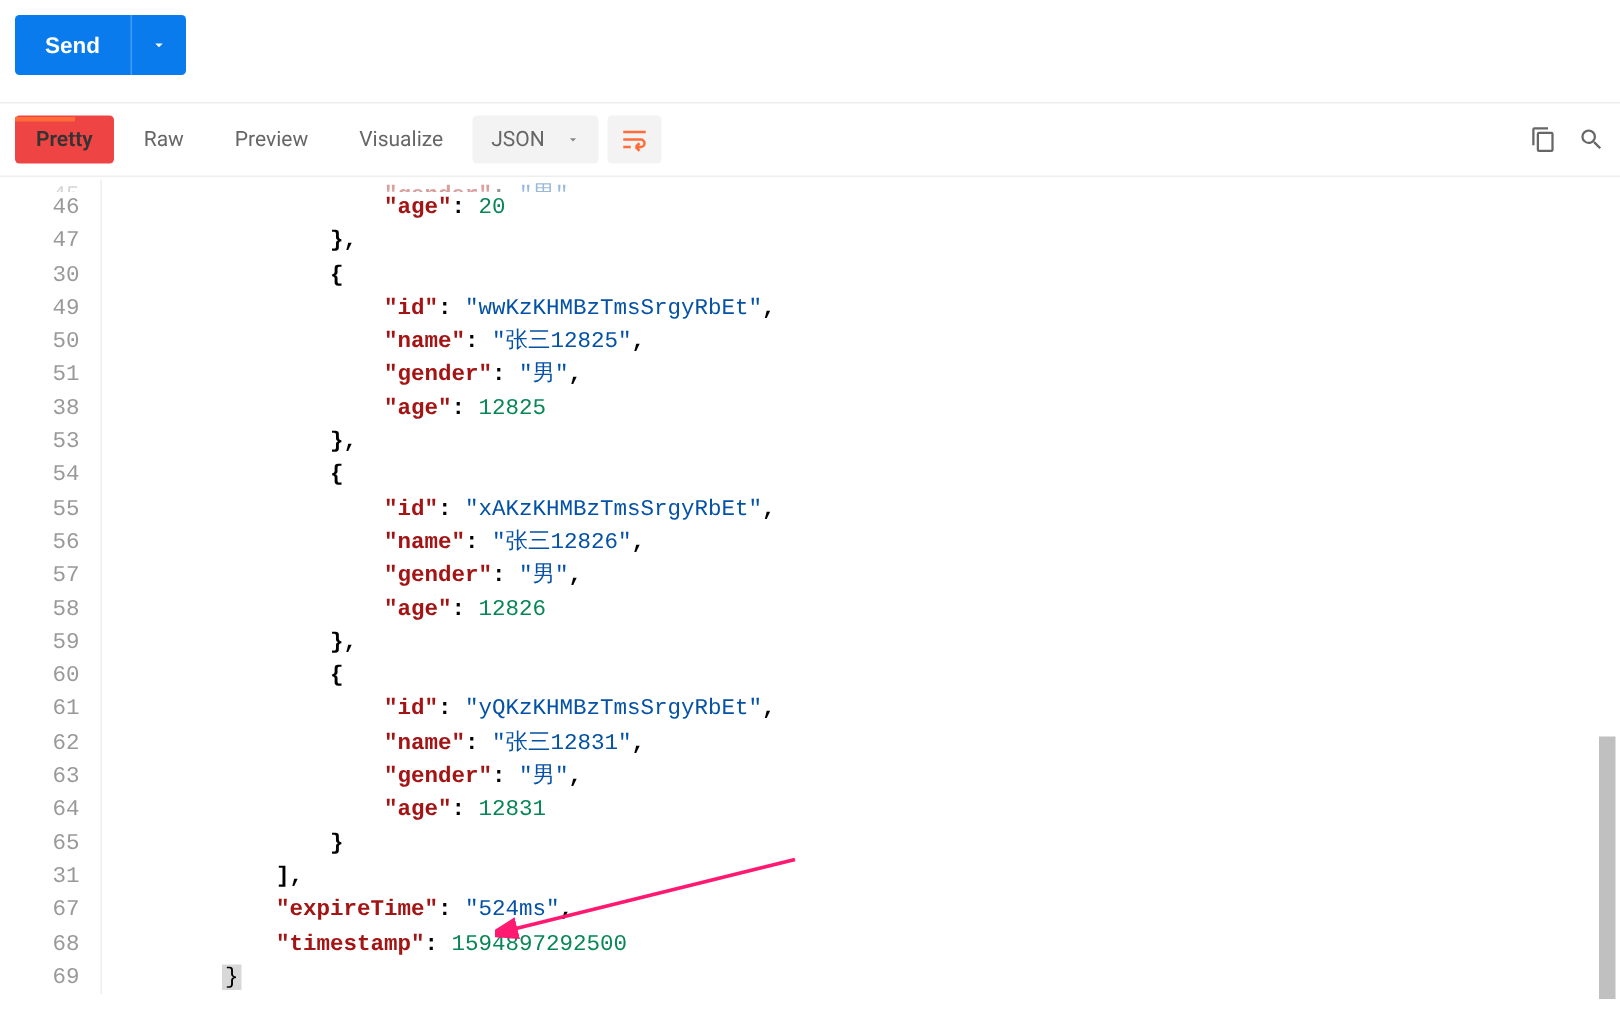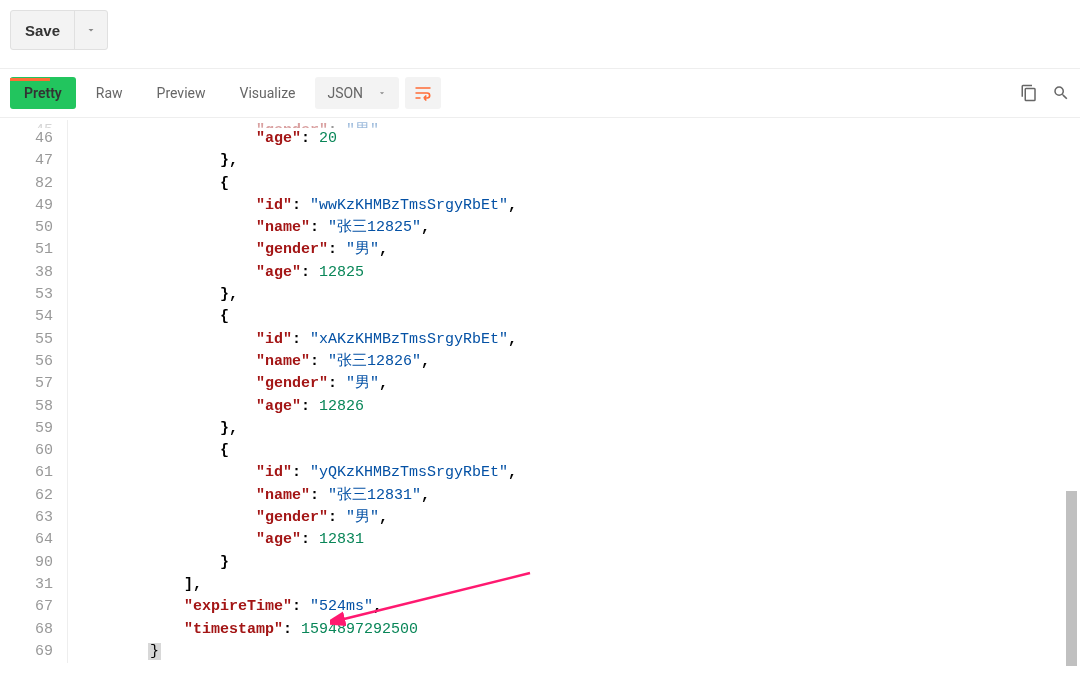--- a/index.html
+++ b/index.html
@@ -87,21 +87,21 @@
       width:40px;height:3px;background:#FF6C37;
     }
     .tabs { display: flex; gap: 6px; align-items: center; }
     .tab {
       padding: 8px 14px;
       font-size: 14px;
       color: #666;
       border-radius: 3px;
       cursor: pointer;
     }
-    .tab.active { background: #22c55e; color: #333; font-weight: 600; }
+    .tab.active { background: #ef4444; color: #333; font-weight: 600; }
     .json-select {
       background: #f3f3f3;
       border-radius: 3px;
       padding: 8px 12px;
       display: flex;
       align-items: center;
       gap: 14px;
       color: #666;
       font-size: 14px;
     }
@@ -172,22 +172,22 @@
       width: 210px;
       height: 60px;
       pointer-events: none;
     }
     .last-brace{ background:#d8d8d8; padding:0 2px;}
   </style>
 </head>
 <body>
 
 <div class="toolbar">
-  <button class="save-btn">
-    <span class="label">Save</span>
+  <button class="send-btn">
+    <span class="label">Send</span>
     <span class="divider"></span>
     <span class="caret">
       <svg viewBox="0 0 24 24">
           <path d="M7 10l5 5 5-5z"></path>
         </svg>
     </span>
   </button>
 </div>
 
 <div class="response-header">
@@ -216,38 +216,38 @@
         <path d="M15.5 14h-.79l-.28-.27A6.471 6.471 0 0016 9.5 6.5 6.5 0 109.5 16c1.61 0 3.09-.59 4.23-1.57l.27.28v.79l5 4.99L20.49 19l-4.99-5zm-6 0C7.01 14 5 11.99 5 9.5S7.01 5 9.5 5 14 7.01 14 9.5 11.99 14 9.5 14z"></path>
       </svg>
   </div>
 </div>
 
 <div class="code-area ln-45">
   <div class="gutter" id="gutter">
       <div>45</div>
       <div>46</div>
       <div>47</div>
-      <div>82</div>
+      <div>30</div>
       <div>49</div>
       <div>50</div>
       <div>51</div>
       <div>38</div>
       <div>53</div>
       <div>54</div>
       <div>55</div>
       <div>56</div>
       <div>57</div>
       <div>58</div>
       <div>59</div>
       <div>60</div>
       <div>61</div>
       <div>62</div>
       <div>63</div>
       <div>64</div>
-      <div>90</div>
+      <div>65</div>
       <div>31</div>
       <div>67</div>
       <div>68</div>
       <div>69</div>
     </div>
   <div class="code-body" id="codebody"><span class="row"><span class="guide" style="padding-left:35px;"></span><span class="guide" style="padding-left:35px;"></span><span class="guide" style="padding-left:35px;"></span><span class="guide" style="padding-left:35px;"></span><span class="guide" style="padding-left:35px;"></span><span class="key">"gender"</span><span class="colon">: </span><span class="str">"男"</span><span class="punct">,</span></span><span class="row"><span class="guide" style="padding-left:35px;"></span><span class="guide" style="padding-left:35px;"></span><span class="guide" style="padding-left:35px;"></span><span class="guide" style="padding-left:35px;"></span><span class="guide" style="padding-left:35px;"></span><span class="key">"age"</span><span class="colon">: </span><span class="num">20</span></span><span class="row"><span class="guide" style="padding-left:35px;"></span><span class="guide" style="padding-left:35px;"></span><span class="guide" style="padding-left:35px;"></span><span class="guide" style="padding-left:35px;"></span><span class="punct">},</span></span><span class="row"><span class="guide" style="padding-left:35px;"></span><span class="guide" style="padding-left:35px;"></span><span class="guide" style="padding-left:35px;"></span><span class="guide" style="padding-left:35px;"></span><span class="punct">{</span></span><span class="row"><span class="guide" style="padding-left:35px;"></span><span class="guide" style="padding-left:35px;"></span><span class="guide" style="padding-left:35px;"></span><span class="guide" style="padding-left:35px;"></span><span class="guide" style="padding-left:35px;"></span><span class="key">"id"</span><span class="colon">: </span><span class="str">"wwKzKHMBzTmsSrgyRbEt"</span><span class="punct">,</span></span><span class="row"><span class="guide" style="padding-left:35px;"></span><span class="guide" style="padding-left:35px;"></span><span class="guide" style="padding-left:35px;"></span><span class="guide" style="padding-left:35px;"></span><span class="guide" style="padding-left:35px;"></span><span class="key">"name"</span><span class="colon">: </span><span class="str">"张三12825"</span><span class="punct">,</span></span><span class="row"><span class="guide" style="padding-left:35px;"></span><span class="guide" style="padding-left:35px;"></span><span class="guide" style="padding-left:35px;"></span><span class="guide" style="padding-left:35px;"></span><span class="guide" style="padding-left:35px;"></span><span class="key">"gender"</span><span class="colon">: </span><span class="str">"男"</span><span class="punct">,</span></span><span class="row"><span class="guide" style="padding-left:35px;"></span><span class="guide" style="padding-left:35px;"></span><span class="guide" style="padding-left:35px;"></span><span class="guide" style="padding-left:35px;"></span><span class="guide" style="padding-left:35px;"></span><span class="key">"age"</span><span class="colon">: </span><span class="num">12825</span></span><span class="row"><span class="guide" style="padding-left:35px;"></span><span class="guide" style="padding-left:35px;"></span><span class="guide" style="padding-left:35px;"></span><span class="guide" style="padding-left:35px;"></span><span class="punct">},</span></span><span class="row"><span class="guide" style="padding-left:35px;"></span><span class="guide" style="padding-left:35px;"></span><span class="guide" style="padding-left:35px;"></span><span class="guide" style="padding-left:35px;"></span><span class="punct">{</span></span><span class="row"><span class="guide" style="padding-left:35px;"></span><span class="guide" style="padding-left:35px;"></span><span class="guide" style="padding-left:35px;"></span><span class="guide" style="padding-left:35px;"></span><span class="guide" style="padding-left:35px;"></span><span class="key">"id"</span><span class="colon">: </span><span class="str">"xAKzKHMBzTmsSrgyRbEt"</span><span class="punct">,</span></span><span class="row"><span class="guide" style="padding-left:35px;"></span><span class="guide" style="padding-left:35px;"></span><span class="guide" style="padding-left:35px;"></span><span class="guide" style="padding-left:35px;"></span><span class="guide" style="padding-left:35px;"></span><span class="key">"name"</span><span class="colon">: </span><span class="str">"张三12826"</span><span class="punct">,</span></span><span class="row"><span class="guide" style="padding-left:35px;"></span><span class="guide" style="padding-left:35px;"></span><span class="guide" style="padding-left:35px;"></span><span class="guide" style="padding-left:35px;"></span><span class="guide" style="padding-left:35px;"></span><span class="key">"gender"</span><span class="colon">: </span><span class="str">"男"</span><span class="punct">,</span></span><span class="row"><span class="guide" style="padding-left:35px;"></span><span class="guide" style="padding-left:35px;"></span><span class="guide" style="padding-left:35px;"></span><span class="guide" style="padding-left:35px;"></span><span class="guide" style="padding-left:35px;"></span><span class="key">"age"</span><span class="colon">: </span><span class="num">12826</span></span><span class="row"><span class="guide" style="padding-left:35px;"></span><span class="guide" style="padding-left:35px;"></span><span class="guide" style="padding-left:35px;"></span><span class="guide" style="padding-left:35px;"></span><span class="punct">},</span></span><span class="row"><span class="guide" style="padding-left:35px;"></span><span class="guide" style="padding-left:35px;"></span><span class="guide" style="padding-left:35px;"></span><span class="guide" style="padding-left:35px;"></span><span class="punct">{</span></span><span class="row"><span class="guide" style="padding-left:35px;"></span><span class="guide" style="padding-left:35px;"></span><span class="guide" style="padding-left:35px;"></span><span class="guide" style="padding-left:35px;"></span><span class="guide" style="padding-left:35px;"></span><span class="key">"id"</span><span class="colon">: </span><span class="str">"yQKzKHMBzTmsSrgyRbEt"</span><span class="punct">,</span></span><span class="row"><span class="guide" style="padding-left:35px;"></span><span class="guide" style="padding-left:35px;"></span><span class="guide" style="padding-left:35px;"></span><span class="guide" style="padding-left:35px;"></span><span class="guide" style="padding-left:35px;"></span><span class="key">"name"</span><span class="colon">: </span><span class="str">"张三12831"</span><span class="punct">,</span></span><span class="row"><span class="guide" style="padding-left:35px;"></span><span class="guide" style="padding-left:35px;"></span><span class="guide" style="padding-left:35px;"></span><span class="guide" style="padding-left:35px;"></span><span class="guide" style="padding-left:35px;"></span><span class="key">"gender"</span><span class="colon">: </span><span class="str">"男"</span><span class="punct">,</span></span><span class="row"><span class="guide" style="padding-left:35px;"></span><span class="guide" style="padding-left:35px;"></span><span class="guide" style="padding-left:35px;"></span><span class="guide" style="padding-left:35px;"></span><span class="guide" style="padding-left:35px;"></span><span class="key">"age"</span><span class="colon">: </span><span class="num">12831</span></span><span class="row"><span class="guide" style="padding-left:35px;"></span><span class="guide" style="padding-left:35px;"></span><span class="guide" style="padding-left:35px;"></span><span class="guide" style="padding-left:35px;"></span><span class="punct">}</span></span><span class="row"><span class="guide" style="padding-left:35px;"></span><span class="guide" style="padding-left:35px;"></span><span class="guide" style="padding-left:35px;"></span><span class="punct">],</span></span><span class="row"><span class="guide" style="padding-left:35px;"></span><span class="guide" style="padding-left:35px;"></span><span class="guide" style="padding-left:35px;"></span><span class="key">"expireTime"</span><span class="colon">: </span><span class="str">"524ms"</span><span class="punct">,</span></span><span class="row"><span class="guide" style="padding-left:35px;"></span><span class="guide" style="padding-left:35px;"></span><span class="guide" style="padding-left:35px;"></span><span class="key">"timestamp"</span><span class="colon">: </span><span class="num">1594897292500</span></span><span class="row"><span class="guide" style="padding-left:35px;"></span><span class="guide" style="padding-left:35px;"></span><span class="last-brace">}</span></span></div>
 </div>
 
 <div class="scrollbar">
   <div class="scroll-thumb"></div>

